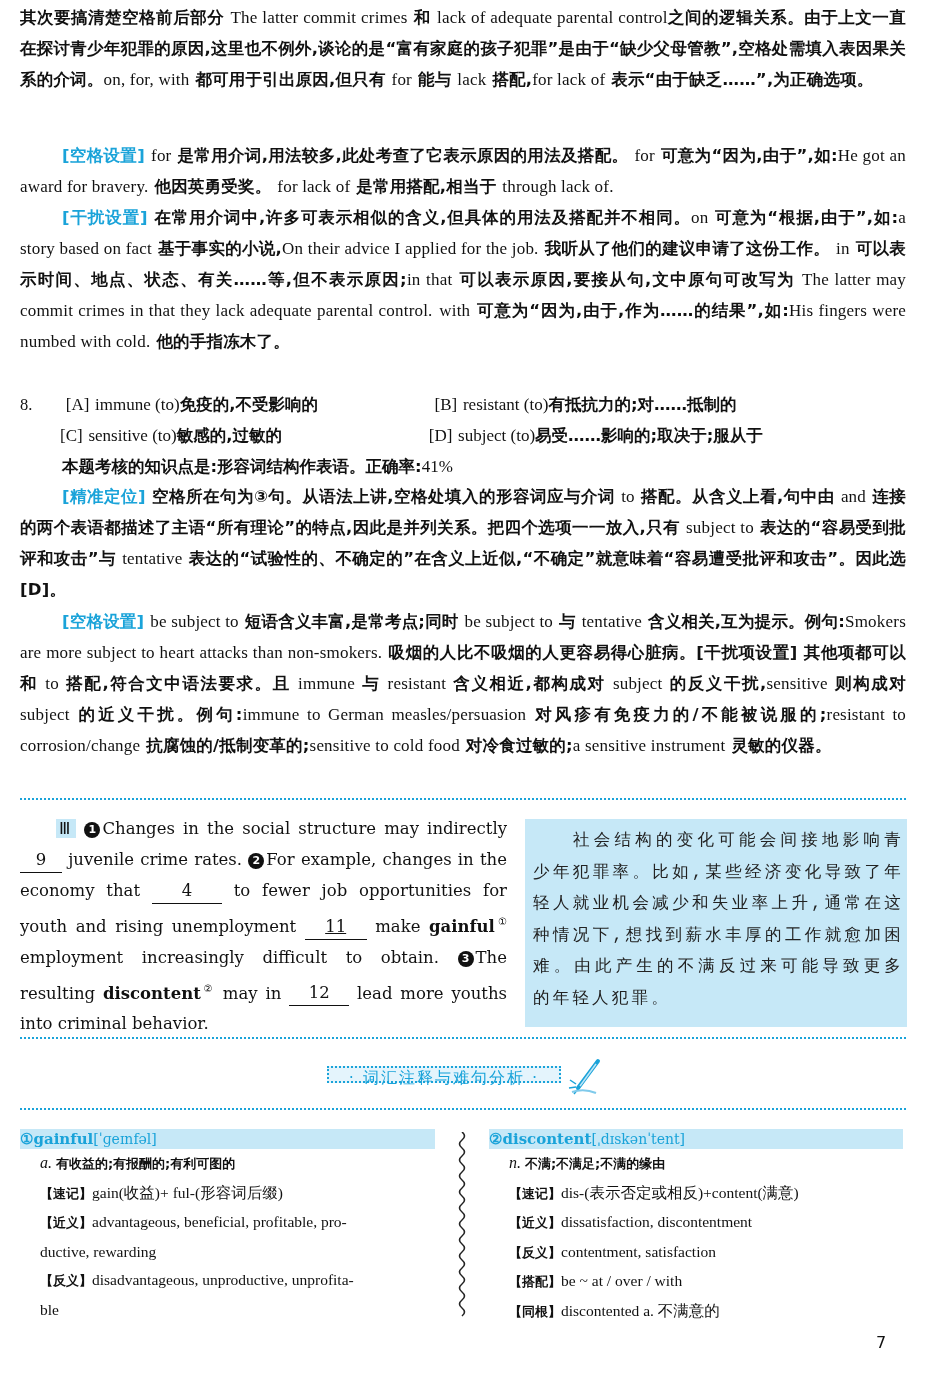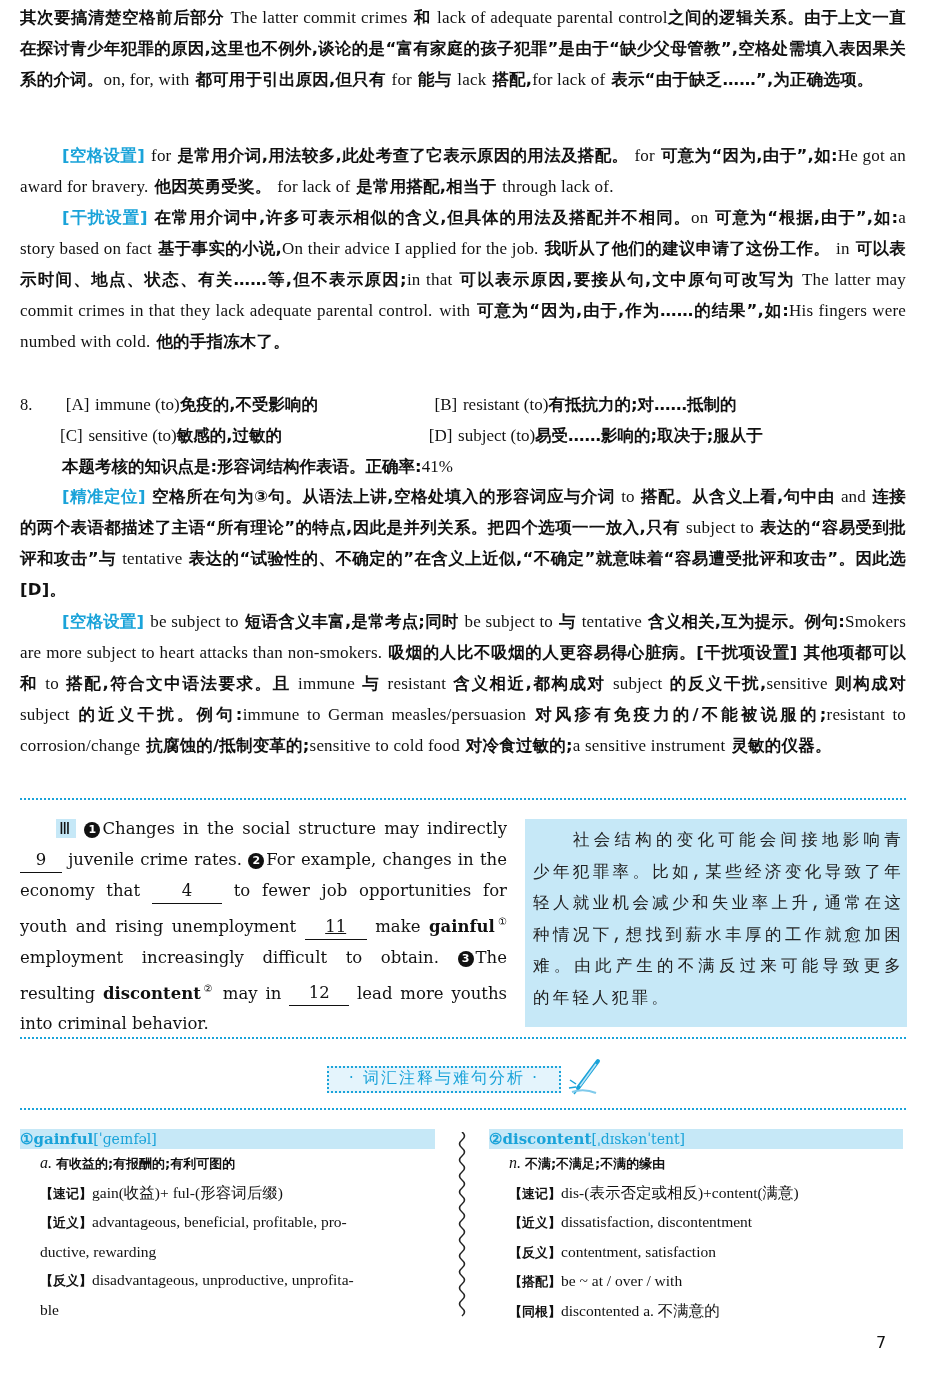--- a/index.html
+++ b/index.html
@@ -32,21 +32,21 @@
   .passage sup { font-size:10px; }
   .circ { display:inline-block; width:16px; height:16px; border-radius:50%; background:#111; color:#fff; font-size:11px; line-height:16px; text-align:center; font-weight:bold; vertical-align:1px; margin-right:2px; font-family:"DejaVu Sans", sans-serif; }
   .trans {
     position:absolute; left:525px; top:819px; width:382px; height:208px;
     background:#c6e8f7; box-sizing:border-box; padding:6px 3px 0 8px;
     font-family:Liberation Mono, monospace; font-size:16.5px; line-height:31.5px; letter-spacing:3.2px;
     text-align:justify; color:#222;
   }
   .trans p { margin:0; text-indent:40px; }
   .section-head {
-    position:absolute; left:327px; top:1066px; width:234px; height:27px;
+    position:absolute; left:327px; top:1066px; width:234px; height:17px;
     border:2.5px dotted #1aa3d9; background:#e4f4fc; box-sizing:border-box;
     color:#1aa3d9; font-family:"DejaVu Sans", sans-serif; font-size:16px; line-height:20px;
     text-align:center; letter-spacing:2px;
   }
   .pen { position:absolute; left:566px; top:1058px; width:36px; height:38px; }
   .vocab-col { position:absolute; top:1129px; }
   .vocab-head {
     height:20px; background:#c6e8f7; color:#1aa3d9;
     font-family:"DejaVu Serif", serif; font-weight:bold; font-size:15px; line-height:20px;
     display:flex; justify-content:flex-start; padding:0 0 0 0;

